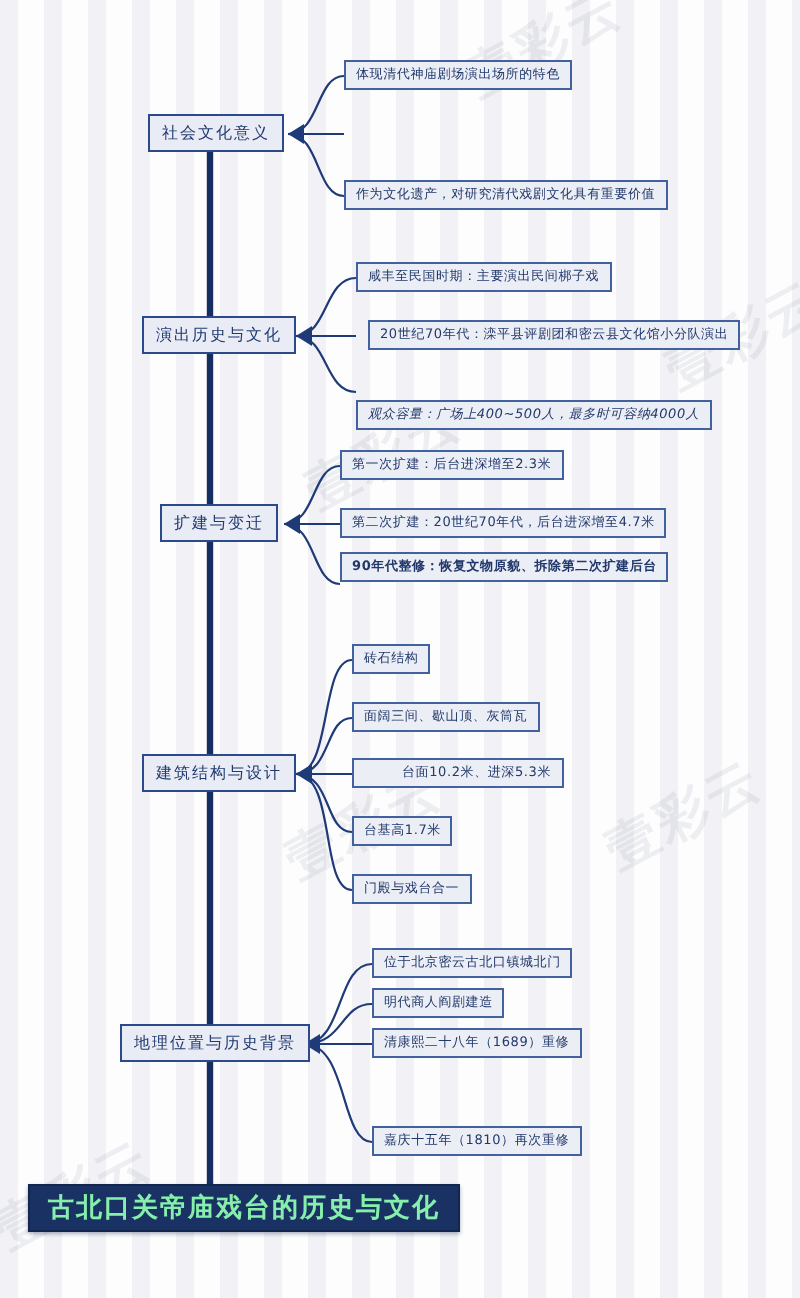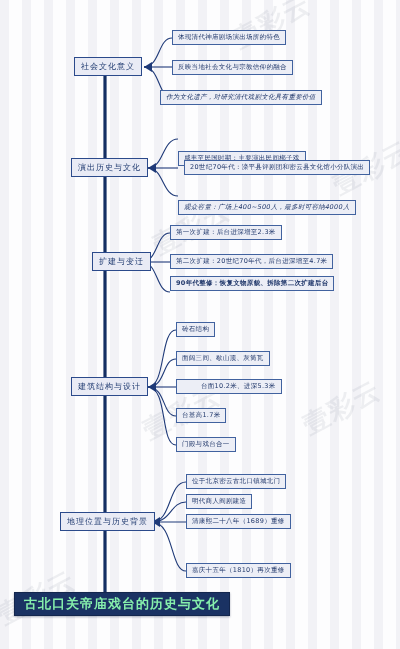--- a/index.html
+++ b/index.html
@@ -142,29 +142,28 @@
         <polygon points="148,168 156,163 156,173"></polygon>
         <polygon points="142,262 150,257 150,267"></polygon>
         <polygon points="148,387 156,382 156,392"></polygon>
         <polygon points="152,522 160,517 160,527"></polygon>
       </g>
     </g>
   </svg>
 
   <div class="node branch" style="left:74px; top:57px;">社会文化意义</div>
   <div class="node leaf" style="left:172px; top:30px;">体现清代神庙剧场演出场所的特色</div>
-  <div class="node leaf" style="left:172px; top:60px;">反映当地社会文化与宗教信仰的融合</div>
-  <div class="node leaf" style="left:160px; top:90px;font-style:italic;">作为文化遗产，对研究清代戏剧文化具有重要价值</div>
+  <div class="node leaf" style="left:172px; top:90px;">作为文化遗产，对研究清代戏剧文化具有重要价值</div>
 
   <div class="node branch" style="left:71px; top:158px;">演出历史与文化</div>
-  <div class="node leaf" style="left:178px; top:131px;margin-top:20px;">咸丰至民国时期：主要演出民间梆子戏</div>
+  <div class="node leaf" style="left:178px; top:131px;">咸丰至民国时期：主要演出民间梆子戏</div>
   <div class="node leaf" style="left:184px; top:160px;">20世纪70年代：滦平县评剧团和密云县文化馆小分队演出</div>
   <div class="node leaf" style="left:178px; top:200px;font-style:italic;">观众容量：广场上400~500人，最多时可容纳4000人</div>
 
-  <div class="node branch" style="left:92px; top:252px;">扩建与变迁</div>
+  <div class="node branch" style="left:80px; top:252px;">扩建与变迁</div>
   <div class="node leaf" style="left:170px; top:225px;">第一次扩建：后台进深增至2.3米</div>
   <div class="node leaf" style="left:170px; top:254px;">第二次扩建：20世纪70年代，后台进深增至4.7米</div>
   <div class="node leaf" style="left:170px; top:276px;font-weight:bold;">90年代整修：恢复文物原貌、拆除第二次扩建后台</div>
 
   <div class="node branch" style="left:71px; top:377px;">建筑结构与设计</div>
   <div class="node leaf" style="left:176px; top:322px;">砖石结构</div>
   <div class="node leaf" style="left:176px; top:351px;">面阔三间、歇山顶、灰筒瓦</div>
   <div class="node leaf" style="left:176px; top:379px;padding-left:24px;">台面10.2米、进深5.3米</div>
   <div class="node leaf" style="left:176px; top:408px;">台基高1.7米</div>
   <div class="node leaf" style="left:176px; top:437px;">门殿与戏台合一</div>

